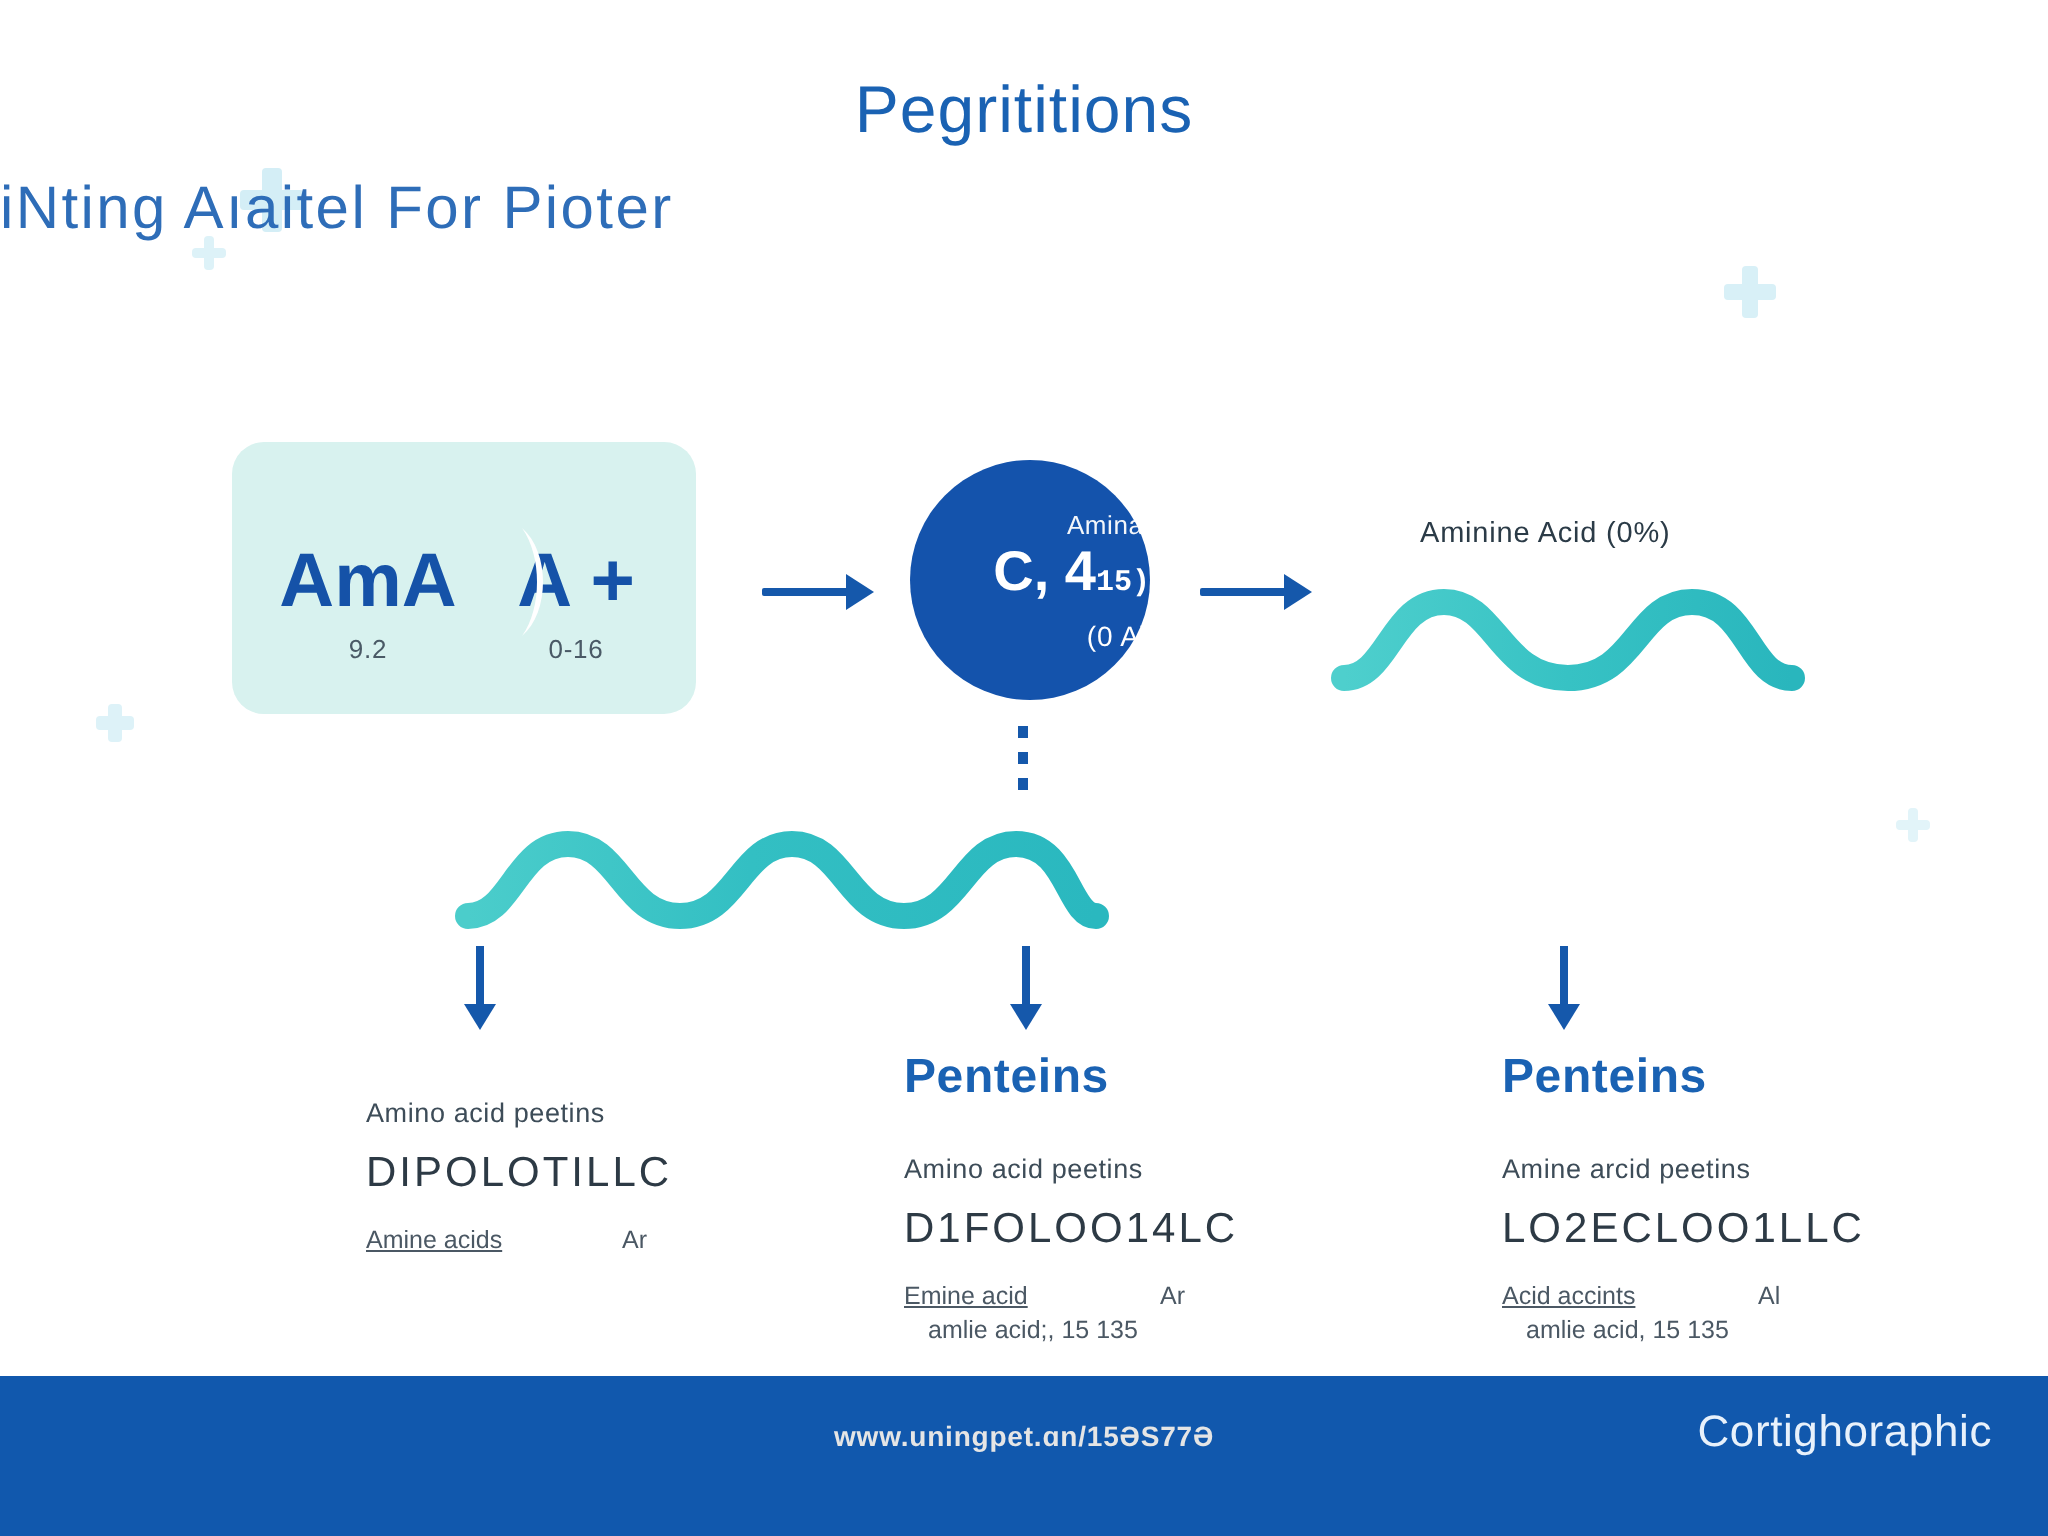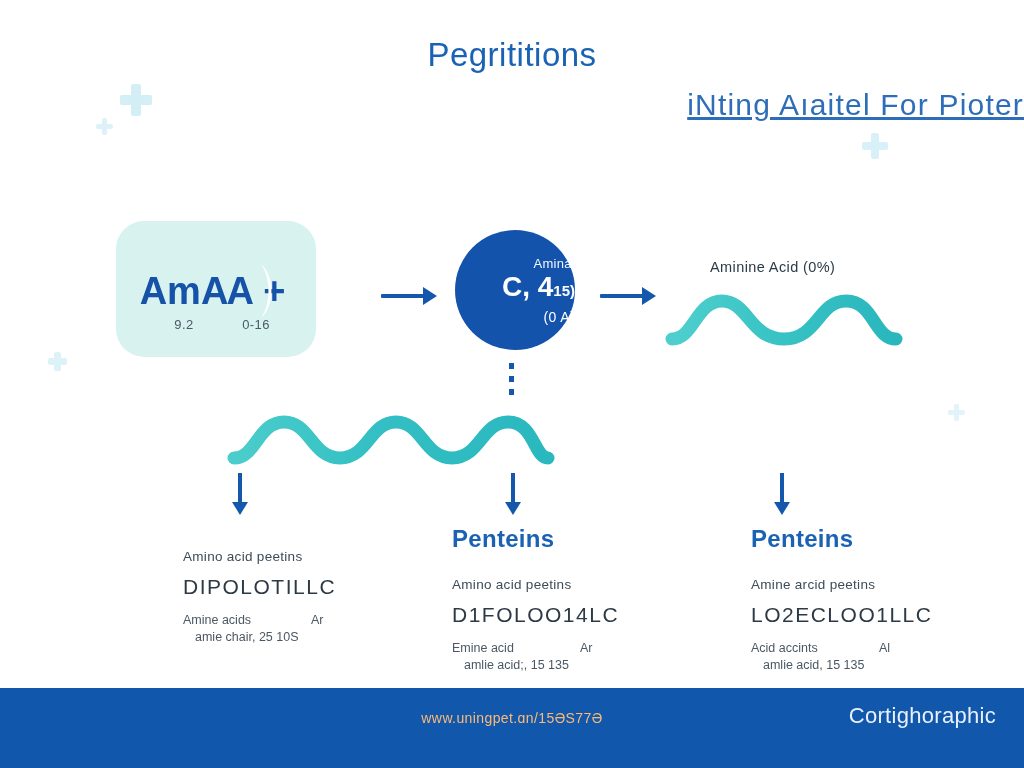--- a/index.html
+++ b/index.html
@@ -23,30 +23,29 @@
 
   
   .title {
     position:absolute; left:0; right:0; top:36px;
     text-align:center;
     font-size:33px; font-weight:normal; color:#1a62b3;
     letter-spacing:.5px;
   }
   .subtitle {
     position:absolute; left:0; right:0; top:88px;
-    text-align:right;
+    text-align:left;
     font-size:30px; font-weight:400; color:#2e6db8;
     letter-spacing:1.2px;
-    text-decoration:underline;
   }
 
   
   .lightbox {
-    position:absolute; left:116px; top:221px; width:200px; height:136px;
-    background:#d8f2ef; border-radius:28px;
+    position:absolute; left:116px; top:221px; width:232px; height:136px;
+    background:#d8f2ef; border-radius:16px;
   }
   .lb-row { position:absolute; left:0; right:0; top:50px; height:54px; }
   .lb-left  { position:absolute; left:14px;  top:0; width:108px; text-align:center; }
   .lb-right { position:absolute; right:10px; top:0; width:100px; text-align:center; }
   .lb-big {
     font-size:38px; font-weight:bold; color:#1552a8; line-height:40px;
     white-space:nowrap;
   }
   .lb-sub {
     font-size:13px; color:#4a5a66; margin-top:6px; letter-spacing:.4px;
@@ -88,21 +87,21 @@
     border-radius:50%; background:#1453ac;
     display:flex; flex-direction:column;
     align-items:flex-end; justify-content:center;
     color:#ffffff; text-align:center;
   }
   .circ-top { font-size:13px; letter-spacing:.3px; opacity:.95; }
   .circ-main {
     font-size:28px; font-weight:bold; line-height:30px; margin-top:1px;
     white-space:nowrap;
   }
-  .circ-main .small { font-size:15px; font-weight:bold; }
+  .circ-main .small { font-size:15px; font-weight:bold;font-family:Liberation Mono, monospace; }
   .circ-bot { font-size:14px; margin-top:3px; letter-spacing:.4px; }
   .dots {
     position:absolute; left:509px; top:363px;
     display:flex; flex-direction:column; align-items:center; gap:7px;
   }
   .dots i { display:block; width:5px; height:6px; background:#1558ab; }
 
   
   .wave { position:absolute; }
   .wave svg { display:block; }
@@ -120,31 +119,31 @@
     margin-top:24px; font-size:13.5px; color:#3d4c58; letter-spacing:.3px;
   }
   .col-code {
     margin-top:11px; font-size:21px; color:#2d3a45; letter-spacing:1.5px;
     font-family:"Liberation Sans", sans-serif;
   }
   .col-foot {
     margin-top:13px; font-size:12.5px; color:#4b5864; line-height:17px;
   }
   .col-foot .line1 { display:flex; }
-  .col-foot .line1 .a { width:128px; }
+  .col-foot .line1 .a { width:128px;text-decoration:underline; }
   .col-foot .line2 { padding-left:12px; }
 
   
   .footer {
     position:absolute; left:0; bottom:0; width:1024px; height:80px;
     background:#1158ad;
   }
   .footer-url {
     position:absolute; left:0; right:0; top:22px; text-align:center;
-    color:#fdba74; font-size:14px; letter-spacing:.4px; font-weight:normal;
+    color:#e5e5e5; font-size:14px; letter-spacing:.4px; font-weight:bold;
   }
   .footer-brand {
     position:absolute; right:28px; top:15px;
     color:#e8f1fb; font-size:22px; letter-spacing:.3px;
   }
 </style>
 </head>
 <body>
 
 <div id="canvas">
@@ -245,21 +244,20 @@
   </div>
 
   <div class="col" style="left:183px;">
     <div class="col-sub">Amino acid peetins</div>
     <div class="col-code">DIPOLOTILLC</div>
     <div class="col-foot">
       <div class="line1">
         <span class="a">Amine acids</span>
         <span>Ar</span>
       </div>
-      <div class="line2">amie chair, 25 10S</div>
     </div>
   </div>
 
   <div class="col" style="left:452px;">
     <div class="col-title">Penteins</div>
     <div class="col-sub">Amino acid peetins</div>
     <div class="col-code">D1FOLOO14LC</div>
     <div class="col-foot">
       <div class="line1">
         <span class="a">Emine acid</span>

